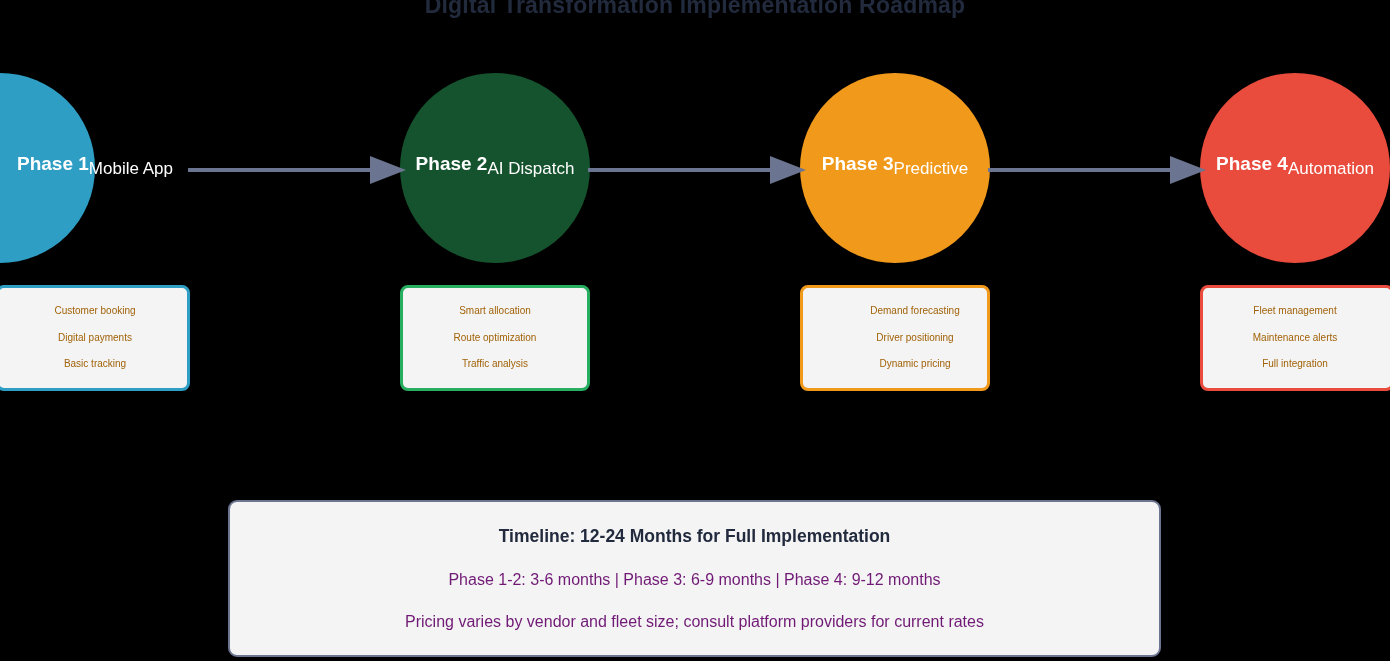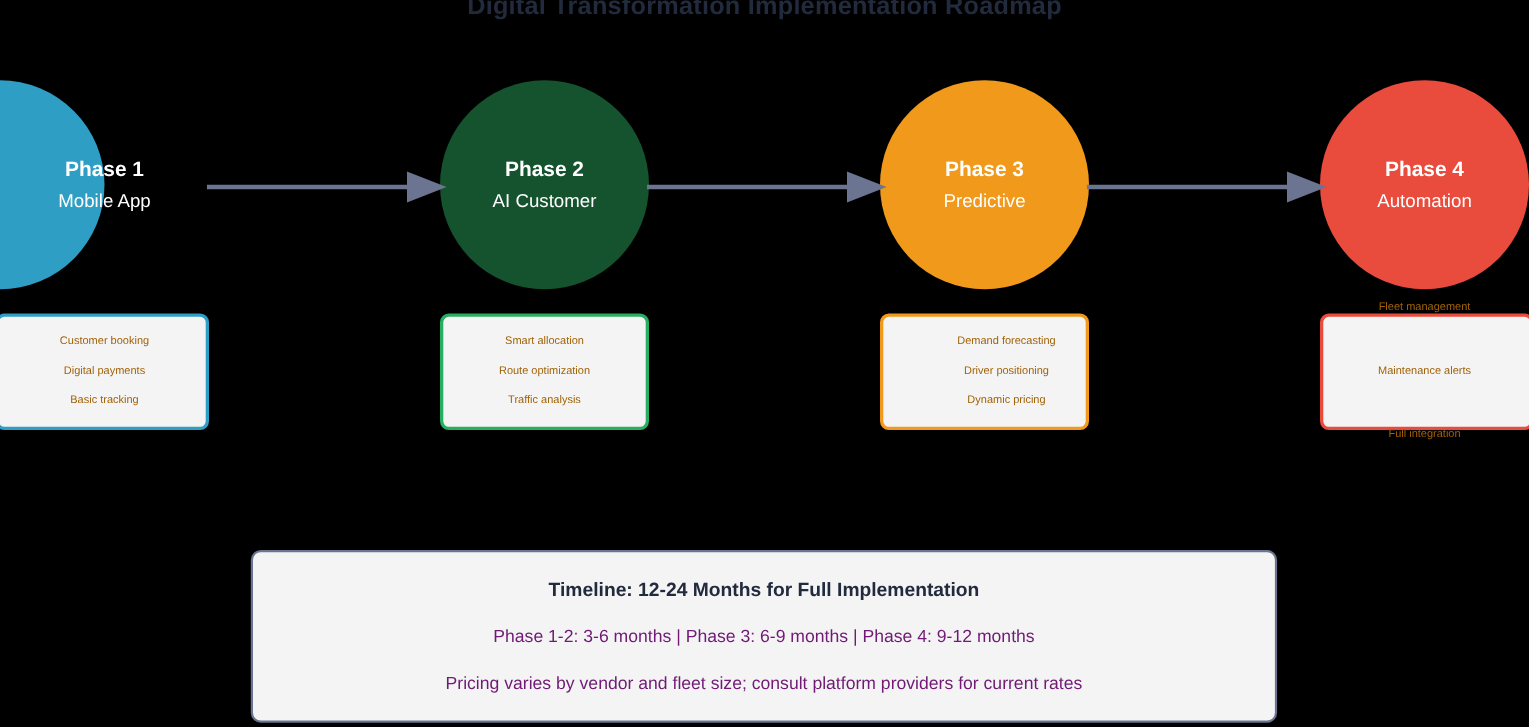--- a/index.html
+++ b/index.html
@@ -57,21 +57,21 @@
   #circle-1 { left: -95px; background: #2e9ec4; }
   #circle-2 { left: 400px; background: #14532d; }
   #circle-3 { left: 800px; background: #f0991a; }
   #circle-4 { left: 1200px; background: #e94b3c; }
 
   
   #circle-1 .phase-inner { transform: translateX(95px); }
   #circle-4 .phase-inner { transform: translateX(-0px); }
   .phase-inner {
     display: flex;
-    flex-direction: column;
+    flex-direction: row;
     align-items: center;
     justify-content: flex-start;
   }
 
   
   .arrow {
     position: absolute;
     top: 150px;
     height: 40px;
   }
@@ -98,21 +98,21 @@
     line-height: 26.5px;
     white-space: nowrap;
   }
 
   #box-1 { left: -4px;   width: 194px; border: 3px solid #2e9ec4; }
   #box-2 { left: 400px;  width: 190px; border: 3px solid #27ae60; }
   #box-3 { left: 800px;  width: 190px; border: 3px solid #f0991a; padding-left: 40px; }
   #box-4 { left: 1200px; width: 194px; border: 3px solid #e94b3c; }
 
   #box-1 .detail-inner { transform: translateX(2px); }
-  #box-4 .detail-inner { transform: translateX(-2px); gap: 31px; }
+  #box-4 .detail-inner { transform: translateX(-2px); }
   .detail-inner { display: flex; flex-direction: column; align-items: center; }
 
   
   #timeline-box {
     position: absolute;
     left: 228px;
     top: 500px;
     width: 933px;
     height: 157px;
     background: #f4f4f5;
@@ -146,21 +146,21 @@
 <div class="phase-circle" id="circle-1">
   <div class="phase-inner">
     <div class="phase-title">Phase 1</div>
     <div class="phase-sub">Mobile App</div>
   </div>
 </div>
 
 <div class="phase-circle" id="circle-2">
   <div class="phase-inner">
     <div class="phase-title">Phase 2</div>
-    <div class="phase-sub">AI Customer</div>
+    <div class="phase-sub">AI Dispatch</div>
   </div>
 </div>
 
 <div class="phase-circle" id="circle-3">
   <div class="phase-inner">
     <div class="phase-title">Phase 3</div>
     <div class="phase-sub">Predictive</div>
   </div>
 </div>
 

